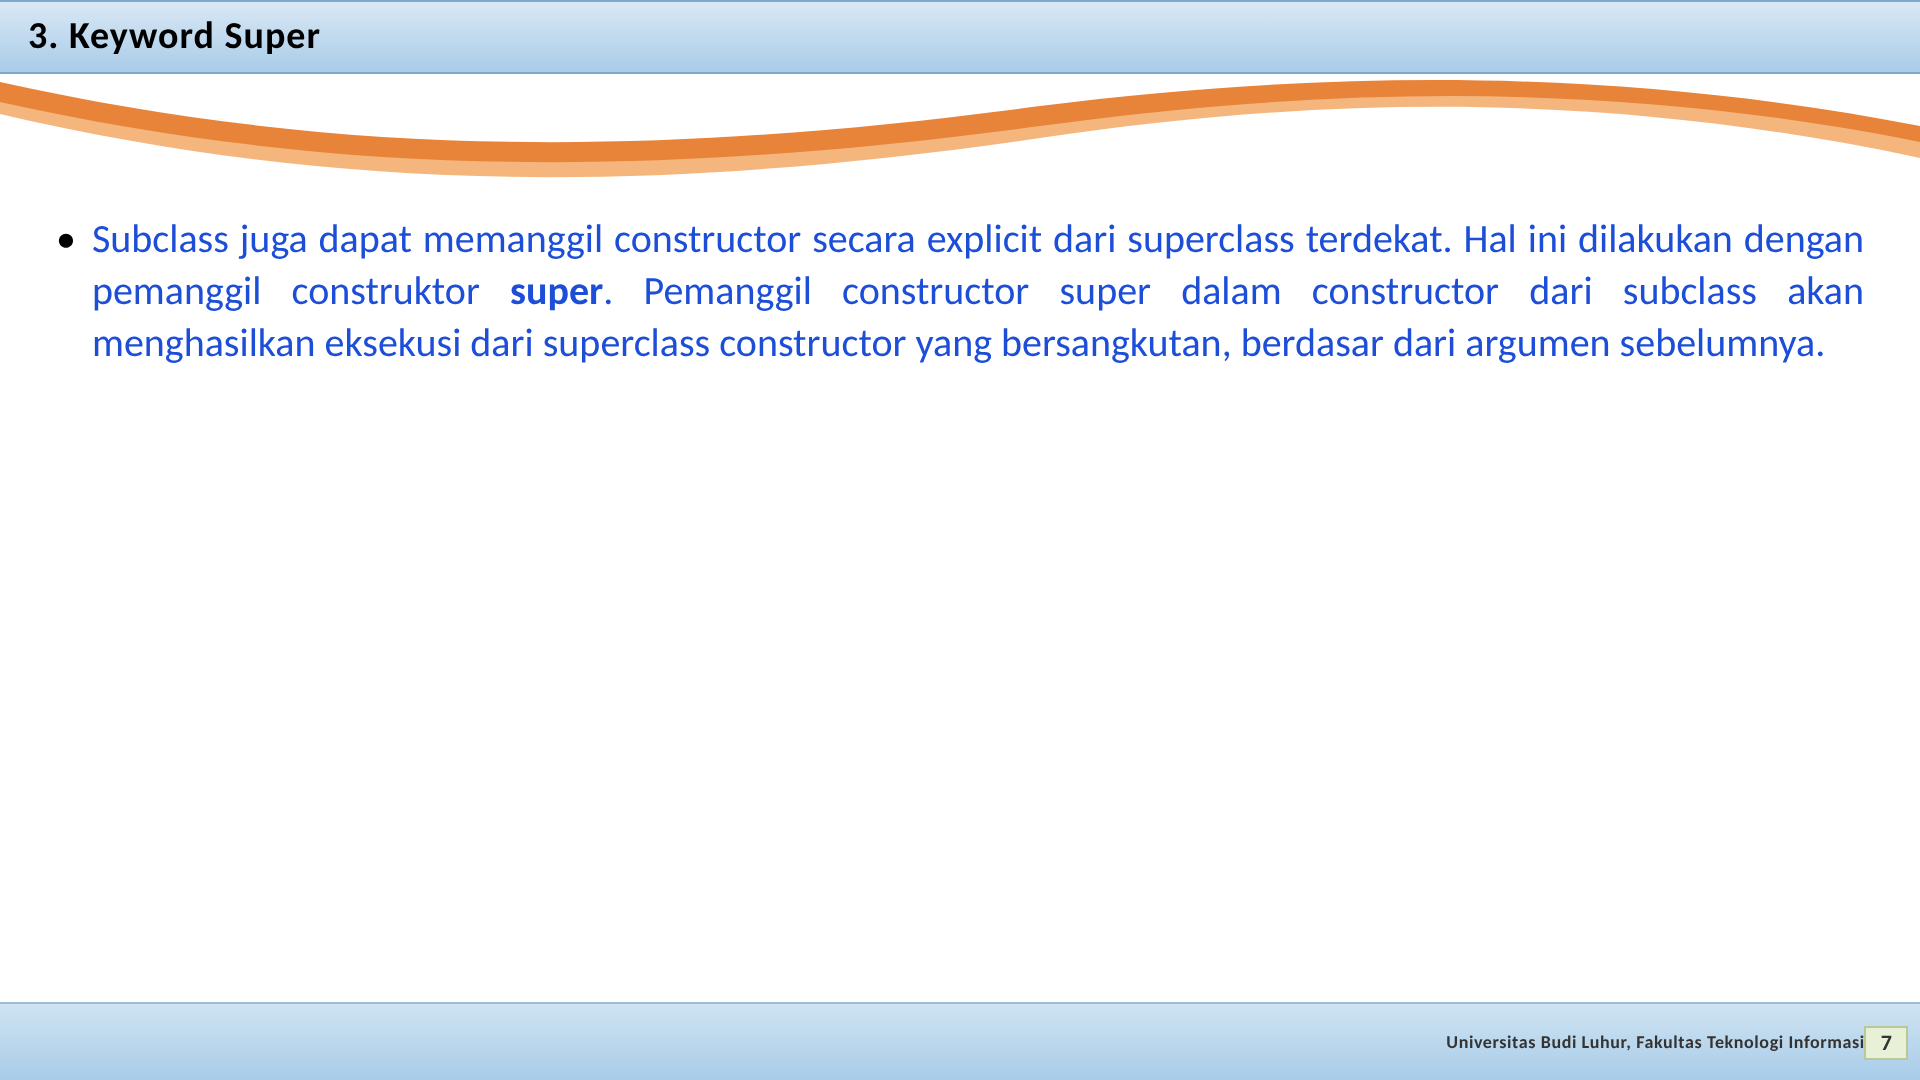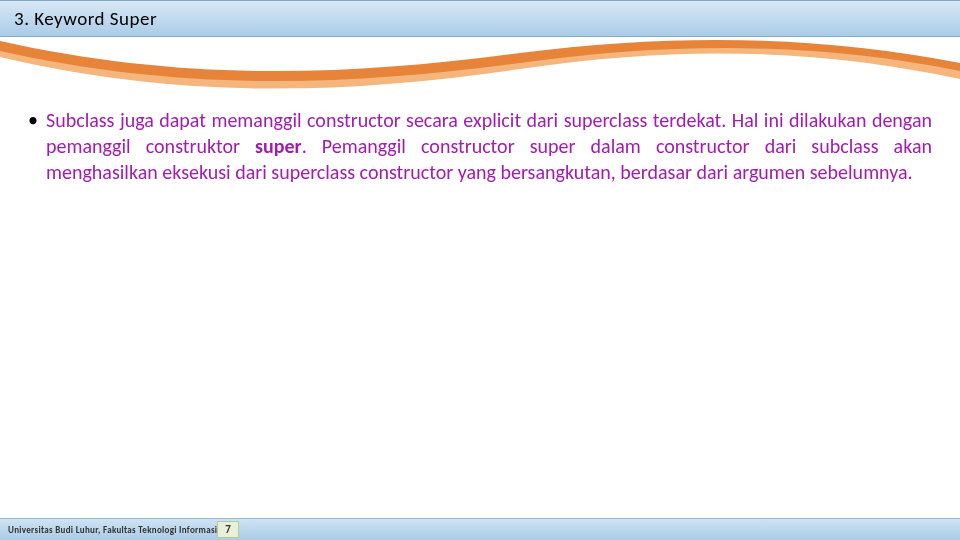--- a/index.html
+++ b/index.html
@@ -1,26 +1,26 @@
 <!DOCTYPE html>
 <html><head>
 <meta charset="utf-8">
 <style>
 *{margin:0;padding:0;box-sizing:border-box}
 body{width:960px;height:540px;font-family:Calibri,Arial,sans-serif;background:#fff;position:relative;overflow:hidden}
 .header{background:linear-gradient(#d9e8f5,#a9cce8);border-top:1px solid #7fa8c9;border-bottom:1px solid #7fa8c9;padding:6px 14px}
-.header h1{font-size:19px;font-weight:normal;color:#000;letter-spacing:.5px}
+.header h1{font-size:19px;font-weight:bold;color:#000;letter-spacing:.5px}
 .wave-wrap{position:relative;height:60px;overflow:hidden}
 .wave-wrap svg{position:absolute;top:0;left:0;width:960px;height:60px}
 .content{padding:10px 28px 0}
 .bullet{display:flex;gap:8px}
 .dot{font-size:20px;line-height:26px;color:#000}
-.text{font-size:20px;line-height:26px;color:#a21caf;text-align:justify}
+.text{font-size:20px;line-height:26px;color:#1d4ed8;text-align:justify}
 .text .b{font-weight:bold}
-.footer{position:absolute;bottom:0;left:0;right:0;height:22px;background:linear-gradient(#cfe3f2,#a9cce8);border-top:1px solid #9bbdd8;display:flex;align-items:center;justify-content:flex-start;padding:0 6px 0 8px}
+.footer{position:absolute;bottom:0;left:0;right:0;height:39px;background:linear-gradient(#cfe3f2,#a9cce8);border-top:1px solid #9bbdd8;display:flex;align-items:center;justify-content:flex-end;padding:0 6px 0 8px}
 .footer-left{font-size:9px;font-weight:bold;color:#333;letter-spacing:.3px}
 .page-box{background:#e8f0d8;border:1px solid #b8c998;padding:1px 7px;font-size:11px;font-weight:bold;color:#333}
 </style>
 </head>
 <body>
 
 <div class="header">
   <h1>3.  Keyword Super</h1>
 </div>
 

